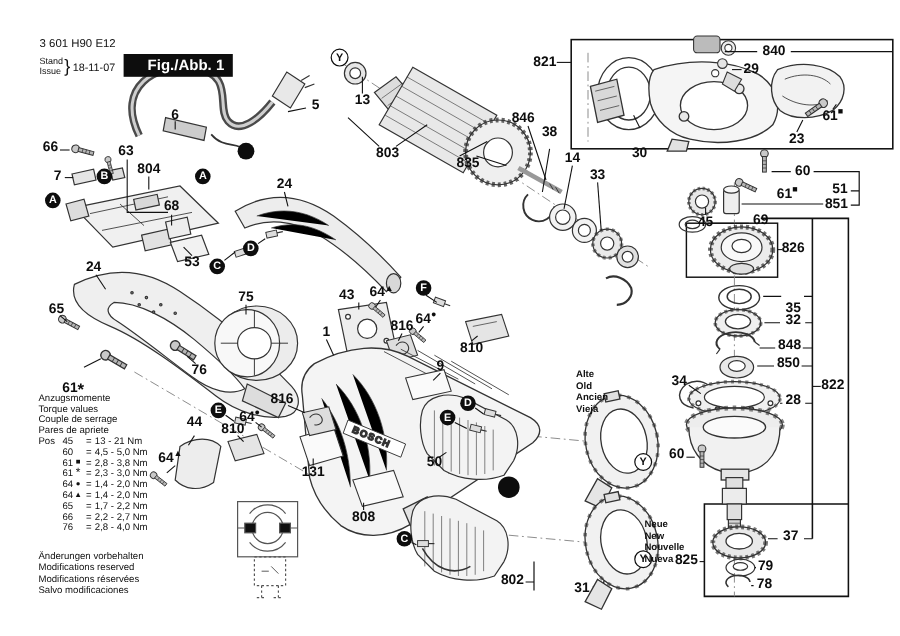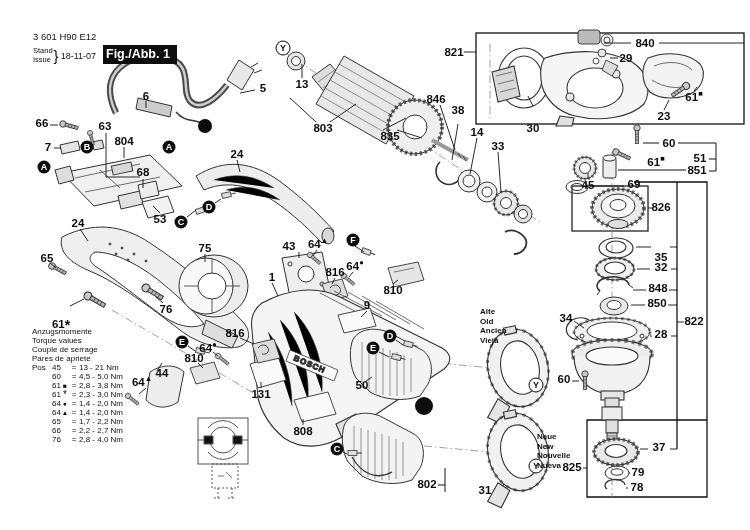--- a/index.html
+++ b/index.html
@@ -16,21 +16,21 @@
              transform:translate(-50%,-50%);}
   .refletter.outline{background:#fff;color:#0d0d0d;border:1.4px solid #0d0d0d;}
   .vdot{position:absolute;border-radius:50%;background:#0d0d0d;transform:translate(-50%,-50%);}
   .variant{position:absolute;font-size:8px;line-height:9.5px;font-weight:bold;white-space:nowrap;}
   .hdr-partnum{position:absolute;left:33px;top:31px;font-size:9.5px;}
   .hdr-standblock{position:absolute;left:33px;top:47px;display:flex;align-items:center;}
   .hdr-standcol{font-size:7.5px;line-height:8.5px;}
   .hdr-brace{font-size:15px;font-weight:normal;margin:0 2px 0 1px;}
   .hdr-date{font-size:9px;}
   .figbox{position:absolute;left:103px;top:45px;background:#0d0d0d;color:#fff;
-          font-weight:bold;font-size:12.5px;padding:2px 7px 3px 3px;}
+          font-weight:bold;font-size:12.5px;padding:2px 7px 3px 20px;}
   .torque{position:absolute;left:32px;top:327px;font-size:8px;line-height:9px;}
   .torque .ttl{white-space:nowrap;}
   .trow{display:flex;white-space:nowrap;}
   .tposlabel{width:17px;}
   .trow .sp{width:17px;}
   .tpos{width:12px;text-align:right;}
   .tmark{width:8px;font-size:6.5px;text-align:center;}
   .tmark.star{font-size:10px;}
   .teq{width:10px;text-align:center;}
   .footer{position:absolute;left:32px;top:459px;font-size:8px;line-height:9.3px;}
@@ -506,20 +506,26 @@
           <span class="tval">2,2 - 2,7 Nm</span>
         </div>
         <div class="trow">
           <span class="sp"></span>
           <span class="tpos">76</span>
           <span class="tmark"></span>
           <span class="teq">=</span>
           <span class="tval">2,8 - 4,0 Nm</span>
         </div>
       </div>
+  <div class="footer" id="footer">
+        <div>Änderungen vorbehalten</div>
+        <div>Modifications reserved</div>
+        <div>Modifications réservées</div>
+        <div>Salvo modificaciones</div>
+      </div>
   <div id="labels">
         <div class="part-label" style="left: 263px; top: 88px;">5</div>
         <div class="part-label" style="left: 146px; top: 96px;">6</div>
         <div class="part-label" style="left: 302px; top: 84px;">13</div>
         <div class="part-label" style="left: 323px; top: 128px;">803</div>
         <div class="part-label" style="left: 390px; top: 136px;">835</div>
         <div class="part-label" style="left: 436px; top: 99px;">846</div>
         <div class="part-label" style="left: 458px; top: 110px;">38</div>
         <div class="part-label" style="left: 477px; top: 132px;">14</div>
         <div class="part-label" style="left: 498px; top: 146px;">33</div>
@@ -563,21 +569,21 @@
         <div class="part-label" style="left: 289px; top: 246px;">43</div>
         <div class="part-label" style="left: 318px; top: 244px;">64<sup>▲</sup></div>
         <div class="part-label" style="left: 335px; top: 272px;">816</div>
         <div class="part-label" style="left: 355px; top: 266px;">64<sup>●</sup></div>
         <div class="part-label" style="left: 393px; top: 290px;">810</div>
         <div class="part-label" style="left: 367px; top: 305px;">9</div>
         <div class="part-label" style="left: 272px; top: 277px;">1</div>
         <div class="part-label" style="left: 235px; top: 333px;">816</div>
         <div class="part-label" style="left: 208px; top: 348px;">64<sup>●</sup></div>
         <div class="part-label" style="left: 194px; top: 358px;">810</div>
-        <div class="part-label" style="left: 162px; top: 373px; text-align: center;">44</div>
+        <div class="part-label" style="left: 162px; top: 352px; text-align: center;">44</div>
         <div class="part-label" style="left: 142px; top: 382px;">64<sup>▲</sup></div>
         <div class="part-label" style="left: 261px; top: 394px;">131</div>
         <div class="part-label" style="left: 303px; top: 431px;">808</div>
         <div class="part-label" style="left: 362px; top: 385px;">50</div>
         <div class="part-label" style="left: 427px; top: 484px;">802</div>
         <div class="part-label" style="left: 485px; top: 490px;">31</div>
         <div class="refletter" style="left: 44px; top: 167px;">A</div>
         <div class="refletter" style="left: 169px; top: 147px;">A</div>
         <div class="refletter" style="left: 87px; top: 147px;">B</div>
         <div class="refletter" style="left: 181px; top: 222px;">C</div>

